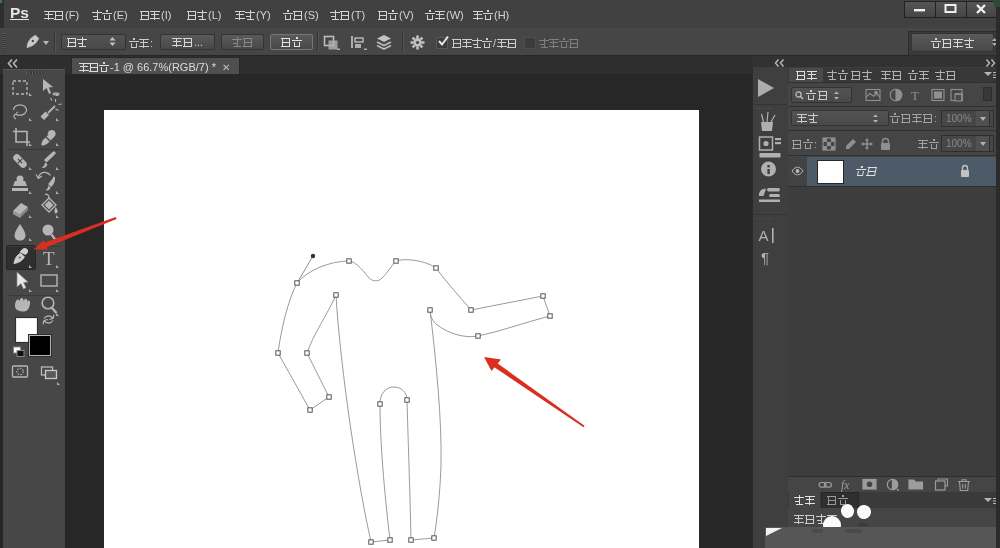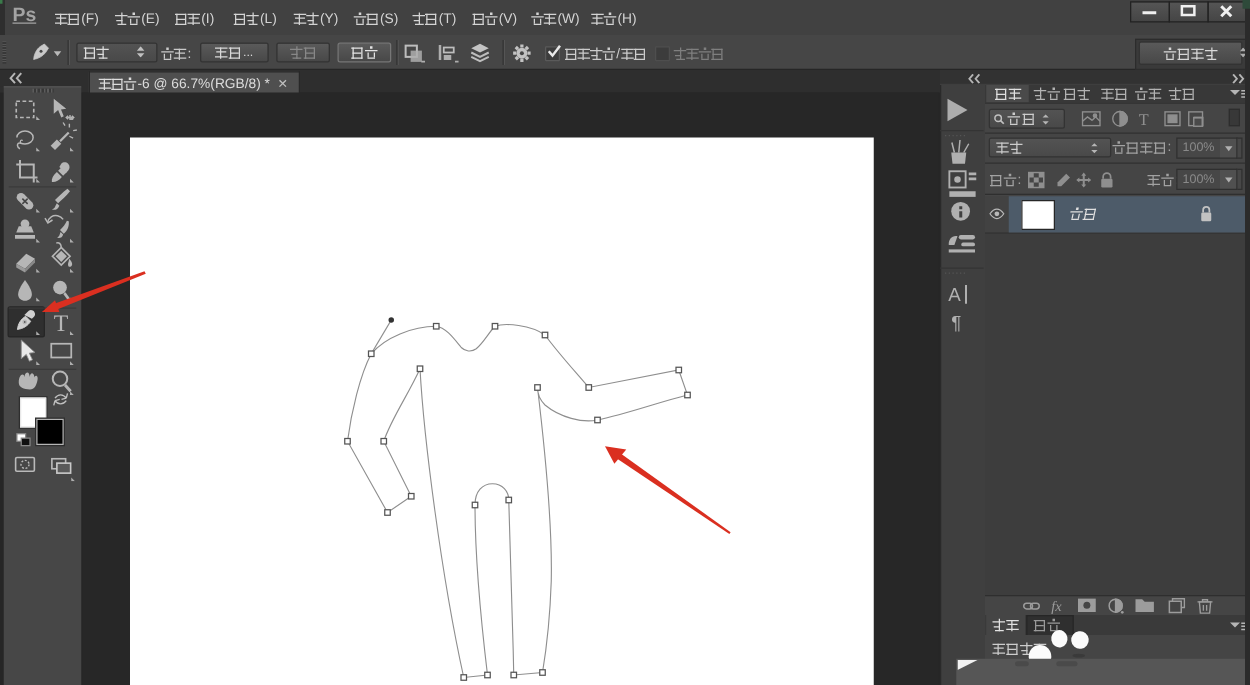--- a/index.html
+++ b/index.html
@@ -15,21 +15,21 @@
    background-position:1px 1px,8px 1px,0px 1px,1px 5px,0px 9px;}
 .g3{background-image:linear-gradient(currentColor,currentColor),linear-gradient(currentColor,currentColor),linear-gradient(currentColor,currentColor),linear-gradient(currentColor,currentColor);
    background-size:10px 1px,1px 10px,5px 1px,7px 1px;
    background-position:0 2px,5px 0,1px 6px,2px 9px;}
 .g4{background-image:linear-gradient(currentColor,currentColor),linear-gradient(currentColor,currentColor),linear-gradient(currentColor,currentColor),linear-gradient(currentColor,currentColor),linear-gradient(currentColor,currentColor);
    background-size:10px 1px,1px 4px,1px 4px,6px 1px,2px 2px;
    background-position:0 3px,2px 5px,7px 5px,2px 9px,4px 0;}
 .row{display:flex;align-items:center;}
 
 #menubar{left:0;top:0;width:1000px;height:28px;background:#414141;border-bottom:1px solid #282828;}
-#pslogo{left:10px;top:4px;font-weight:bold;font-size:15.5px;color:#a3a3a3;letter-spacing:0;text-decoration:underline;}
+#pslogo{left:10px;top:4px;font-weight:bold;font-size:15.5px;color:#e5e5e5;letter-spacing:0;text-decoration:underline;}
 .mi{top:8.5px;height:12px;color:#d4d4d4;font-size:11px;display:flex;align-items:center;}
 .mi .lat{padding-left:1px;font-size:11px;}
 
 .wbtn{top:1px;width:30px;height:15px;background:linear-gradient(#555,#454545);border:1px solid #222;}
 
 #optbar{left:0;top:28px;width:1000px;height:27px;background:#464646;border-bottom:1px solid #262626;}
 .combo{background:linear-gradient(#535353,#494949);border:1px solid #333;border-radius:2px;color:#cccccc;}
 .obtn{background:linear-gradient(#5a5a5a,#484848);border:1px solid #333;border-radius:2px;color:#d8d8d8;font-size:11px;display:flex;align-items:center;justify-content:center;}
 .vsep{width:1px;background:#333;box-shadow:1px 0 0 #555;}
 .cb{width:10px;height:10px;background:#3c3c3c;border:1px solid #5a5a5a;border-radius:1px;}
@@ -207,21 +207,21 @@
     <i class="g3"></i>
   </div>
 <svg class="abs" style="left:992px;top:38px" width="5" height="8" viewBox="0 0 5 8">
     <path d="M2.5 0 L5 3 H0 Z M2.5 8 L0 5 H5 Z" fill="#aaa"></path>
   </svg>
 <div id="tabbar" class="abs"></div>
 <div id="doctab" class="abs">
     <i class="g"></i>
     <i class="g2"></i>
     <i class="g4"></i>
-    <span style="padding-left:1px">-6 @ 66.7%(RGB/8) *</span>
+    <span style="padding-left:1px">-1 @ 66.7%(RGB/7) *</span>
     <span style="padding-left:6px;color:#c0c0c0;font-size:10px">✕</span>
   </div>
 <div id="toolhead" class="abs"><svg width="20" height="13" viewBox="0 0 20 13" style="margin-left:6px">
       <path d="M6 2.5 L2.5 6.5 L6 10.5 M11 2.5 L7.5 6.5 L11 10.5" stroke="#b5b5b5" stroke-width="1.6" fill="none"></path>
     </svg></div>
 <div id="tools" class="abs"></div>
 <div class="abs" style="left:26px;top:71px;width:17px;height:3px;background:repeating-linear-gradient(90deg,#5c5c5c 0,#5c5c5c 1px,transparent 1px,transparent 3px),repeating-linear-gradient(90deg,transparent 0,transparent 1.5px,#383838 1.5px,#383838 3px);"></div>
 
 <div class="abs" style="left:6px;top:245px;width:28px;height:23px;background:#2f2f2f;border:1px solid #262626;border-radius:2px"></div>
 <svg id="toolicons" class="abs" style="left:3px;top:69px" width="62" height="479" viewBox="0 0 62 479">

